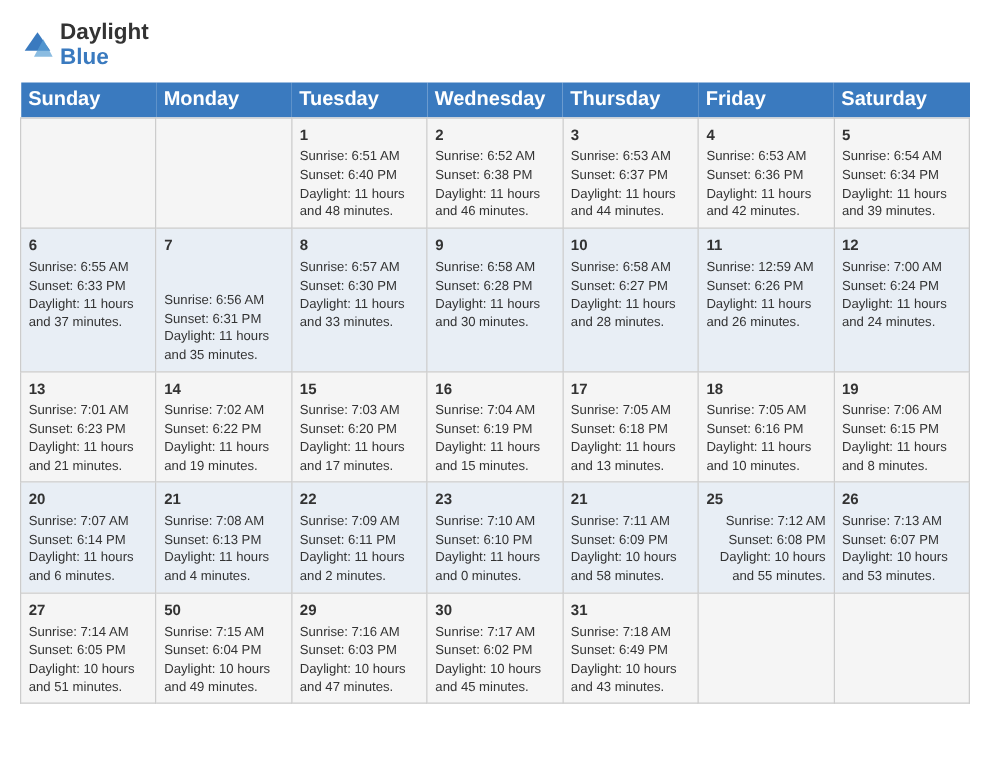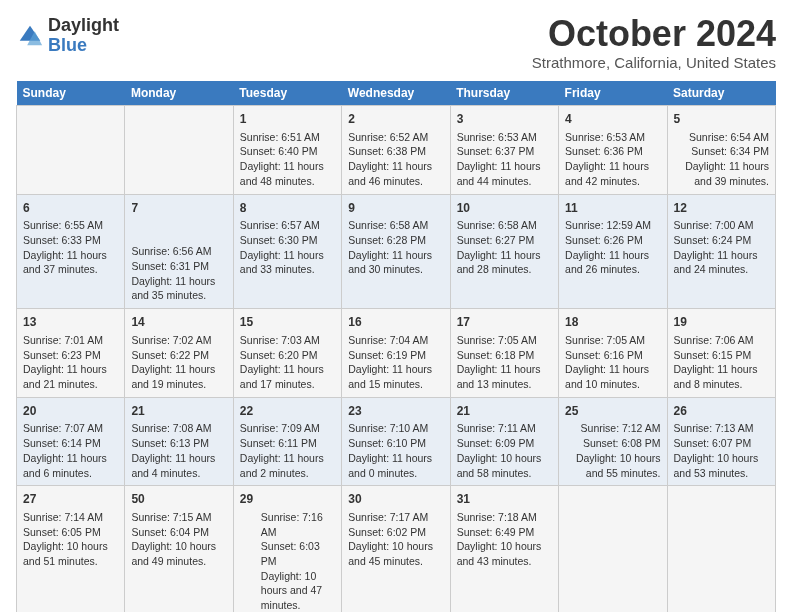--- a/index.html
+++ b/index.html
@@ -47,21 +47,21 @@
     table {
       width: 100%;
       border-collapse: collapse;
       font-size: 11px;
     }
     thead tr th {
       background: #3a7abf;
       color: #fff;
       padding: 5px 6px;
       text-align: left;
-      font-size: 12px;
+      font-size: 16px;
       font-weight: bold;
     }
     tbody tr td {
       vertical-align: top;
       padding: 5px 6px;
       border: 1px solid #ccc;
       width: 108px;
       min-height: 70px;
       color: #333;
       line-height: 1.4;
@@ -87,24 +87,20 @@
   <div class="logo">
     <svg class="logo-icon" viewBox="0 0 30 30">
       <polygon points="15,4 26,20 4,20" fill="#3a7abf"></polygon>
       <polygon points="20,10 28,25 12,25" fill="#5a9fd4" opacity="0.7"></polygon>
     </svg>
     <div class="logo-text">
       <div>Daylight</div>
       <div><span>Blue</span></div>
     </div>
   </div>
-  <div class="title-block">
-    <div class="month-title">October 2024</div>
-    <div class="location">Strathmore, California, United States</div>
-  </div>
 </div>
 
 <table>
   <thead>
     <tr id="header-row">
         <th>Sunday</th>
         <th>Monday</th>
         <th>Tuesday</th>
         <th>Wednesday</th>
         <th>Thursday</th>
@@ -135,21 +131,21 @@
 Daylight: 11 hours and 44 minutes.</div>
         </td>
         <td>
           <span class="day-num">4</span>
           <div class="day-info" style="white-space: pre-line;">Sunrise: 6:53 AM
 Sunset: 6:36 PM
 Daylight: 11 hours and 42 minutes.</div>
         </td>
         <td>
           <span class="day-num">5</span>
-          <div class="day-info" style="white-space: pre-line; text-align: right;">Sunrise: 6:54 AM
+          <div class="day-info" style="white-space: pre-line;">Sunrise: 6:54 AM
 Sunset: 6:34 PM
 Daylight: 11 hours and 39 minutes.</div>
         </td>
       </tr>
       <tr>
         <td>
           <span class="day-num">6</span>
           <div class="day-info" style="white-space: pre-line;">Sunrise: 6:55 AM
 Sunset: 6:33 PM
 Daylight: 11 hours and 37 minutes.</div>
@@ -287,21 +283,21 @@
 Daylight: 10 hours and 51 minutes.</div>
         </td>
         <td>
           <span class="day-num">50</span>
           <div class="day-info" style="white-space: pre-line;">Sunrise: 7:15 AM
 Sunset: 6:04 PM
 Daylight: 10 hours and 49 minutes.</div>
         </td>
         <td>
           <span class="day-num">29</span>
-          <div class="day-info" style="white-space: pre-line; margin-left: 21px;">Sunrise: 7:16 AM
+          <div class="day-info" style="white-space: pre-line;">Sunrise: 7:16 AM
 Sunset: 6:03 PM
 Daylight: 10 hours and 47 minutes.</div>
         </td>
         <td>
           <span class="day-num">30</span>
           <div class="day-info" style="white-space: pre-line;">Sunrise: 7:17 AM
 Sunset: 6:02 PM
 Daylight: 10 hours and 45 minutes.</div>
         </td>
         <td>

